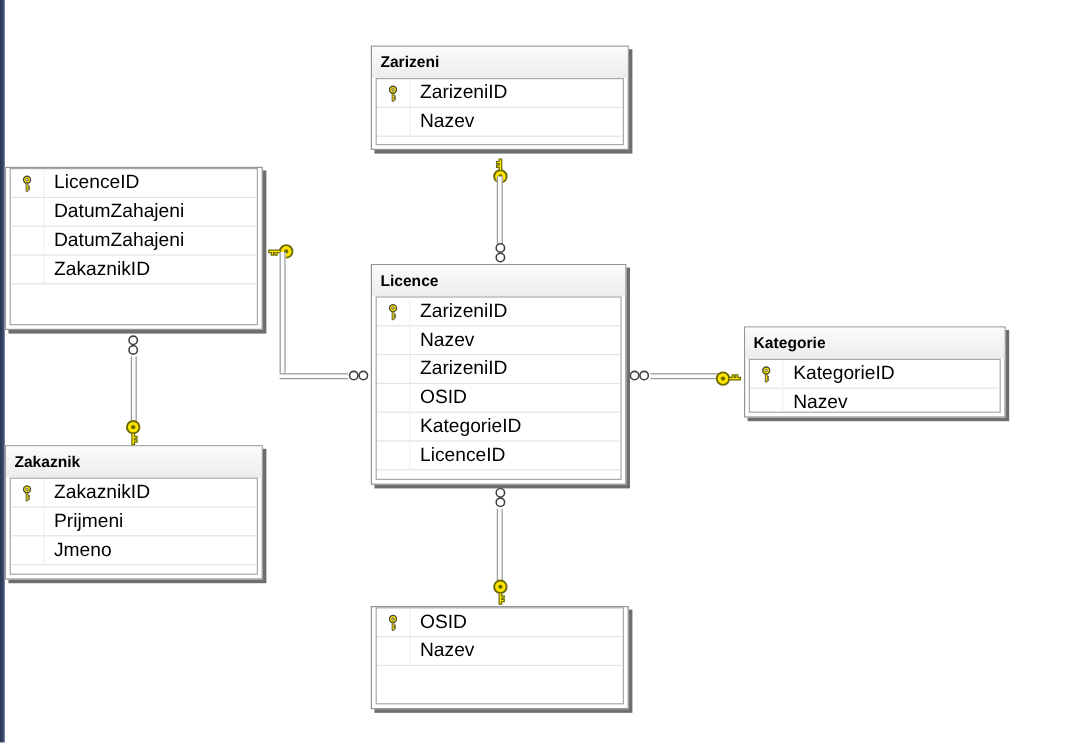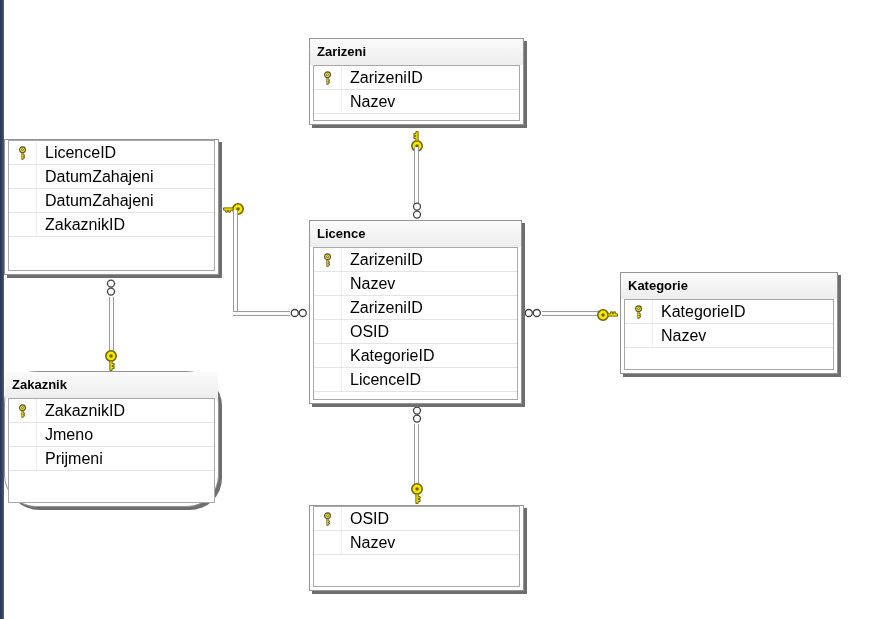--- a/index.html
+++ b/index.html
@@ -197,61 +197,61 @@
         <span class="icon-cell"></span>
         <span class="col-name">KategorieID</span>
       </div>
       <div class="row">
         <span class="icon-cell"></span>
         <span class="col-name">LicenceID</span>
       </div>
     </div>
   </div>
 
-  <div class="etable" style="left:620px;top:272px;width:218px;height:102px;">
+  <div class="etable" style="left:620px;top:272px;width:218px;height:76px;">
     <div class="t-header"><span>Kategorie</span></div>
     <div class="t-grid">
       <div class="row">
         <span class="icon-cell">
             <svg width="11" height="16" viewBox="0 0 12 16">
               <circle cx="6" cy="4.5" r="3.2" fill="#ffe400" stroke="#4d4d33" stroke-width="1.2"></circle>
               <circle cx="6" cy="4.5" r="1.1" fill="#fff" stroke="#4d4d33" stroke-width="0.8"></circle>
               <path d="M5.2 7.5 L6.8 7.5 L6.8 10 L8.2 10 L8.2 11.4 L6.8 11.4 L6.8 12.2 L8.2 12.2 L8.2 13.6 L6.8 13.6 L6.8 15 L5.2 15 Z" fill="#ffe400" stroke="#4d4d33" stroke-width="0.8"></path>
             </svg>
           </span>
         <span class="col-name">KategorieID</span>
       </div>
       <div class="row">
         <span class="icon-cell"></span>
         <span class="col-name">Nazev</span>
       </div>
     </div>
   </div>
 
-  <div class="etable" style="left:4px;top:371px;width:215px;height:136px;border-radius:32px;">
+  <div class="etable" style="left:4px;top:371px;width:215px;height:112px;">
     <div class="t-header"><span>Zakaznik</span></div>
     <div class="t-grid">
       <div class="row">
         <span class="icon-cell">
             <svg width="11" height="16" viewBox="0 0 12 16">
               <circle cx="6" cy="4.5" r="3.2" fill="#ffe400" stroke="#4d4d33" stroke-width="1.2"></circle>
               <circle cx="6" cy="4.5" r="1.1" fill="#fff" stroke="#4d4d33" stroke-width="0.8"></circle>
               <path d="M5.2 7.5 L6.8 7.5 L6.8 10 L8.2 10 L8.2 11.4 L6.8 11.4 L6.8 12.2 L8.2 12.2 L8.2 13.6 L6.8 13.6 L6.8 15 L5.2 15 Z" fill="#ffe400" stroke="#4d4d33" stroke-width="0.8"></path>
             </svg>
           </span>
         <span class="col-name">ZakaznikID</span>
       </div>
       <div class="row">
         <span class="icon-cell"></span>
+        <span class="col-name">Prijmeni</span>
+      </div>
+      <div class="row">
+        <span class="icon-cell"></span>
         <span class="col-name">Jmeno</span>
       </div>
-      <div class="row">
-        <span class="icon-cell"></span>
-        <span class="col-name">Prijmeni</span>
-      </div>
     </div>
   </div>
 
   <div class="etable" style="left:309px;top:505px;width:215px;height:86px;">
     <div class="t-grid">
       <div class="row">
         <span class="icon-cell">
             <svg width="11" height="16" viewBox="0 0 12 16">
               <circle cx="6" cy="4.5" r="3.2" fill="#ffe400" stroke="#4d4d33" stroke-width="1.2"></circle>
               <circle cx="6" cy="4.5" r="1.1" fill="#fff" stroke="#4d4d33" stroke-width="0.8"></circle>

